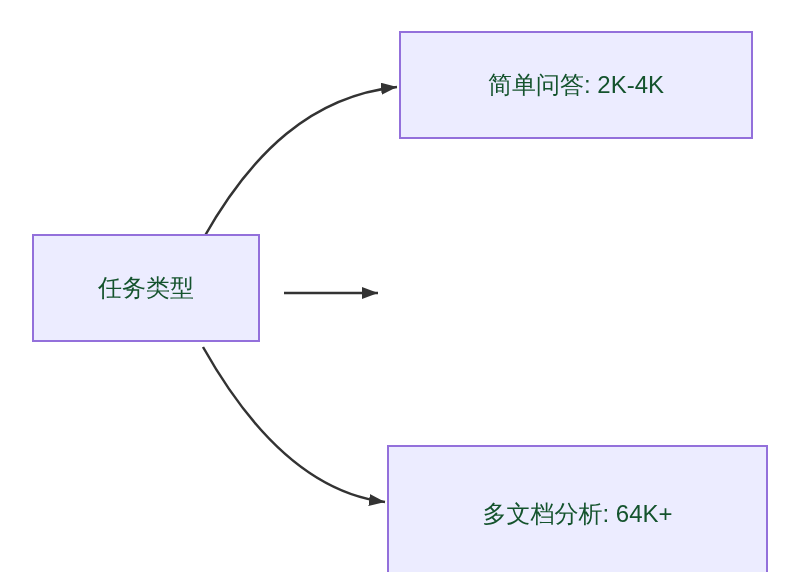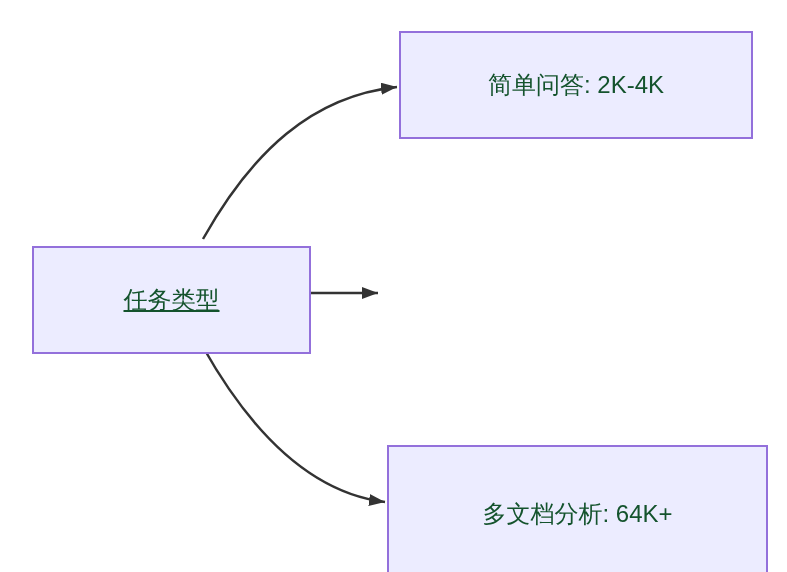--- a/index.html
+++ b/index.html
@@ -30,21 +30,21 @@
     border: 2px solid #9370DB;
     display: flex;
     align-items: center;
     justify-content: center;
     color: #14532d;
     font-size: 24px;
     line-height: 1.2;
     text-align: center;
     white-space: nowrap;
   }
-  #node-task-type   { left: 32px;  top: 246px; width: 279px; height: 108px; text-decoration: underline; }
+  #node-task-type   { left: 32px;  top: 234px; width: 228px; height: 108px; }
   #node-simple-qa   { left: 399px; top: 31px;  width: 354px; height: 108px; }
   #node-doc-summary { left: 380px; top: 238px; width: 390px; height: 109px; }
   #node-multi-doc   { left: 387px; top: 445px; width: 381px; height: 138px; }
 </style>
 </head>
 <body>
 
 <div class="canvas">
 
   <svg class="edges" viewBox="0 0 787 572" xmlns="http://www.w3.org/2000/svg">

